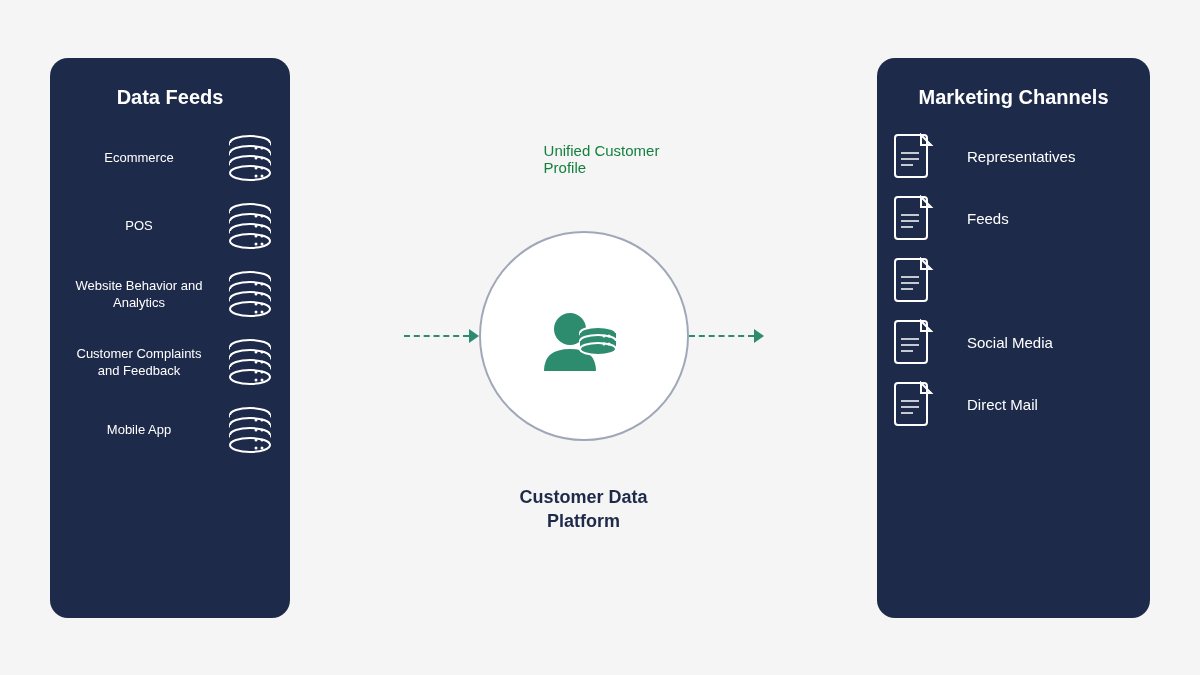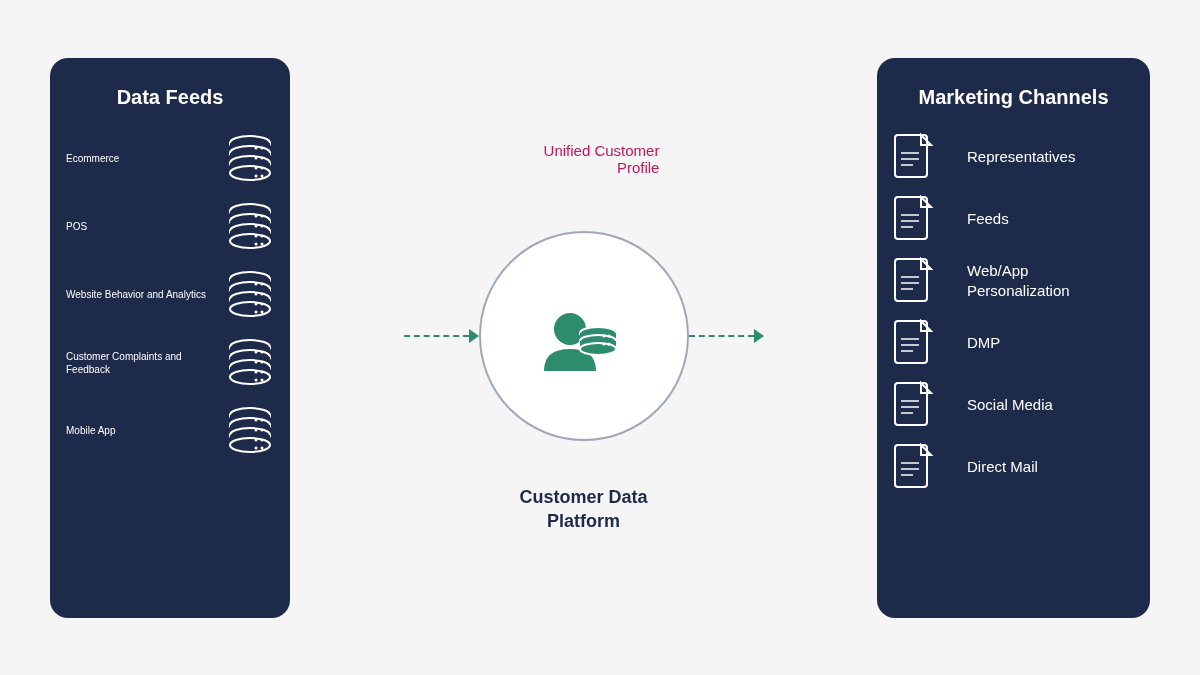--- a/index.html
+++ b/index.html
@@ -43,23 +43,23 @@
     }
     .feed-item {
       display: flex;
       align-items: center;
       justify-content: flex-end;
       width: 100%;
       margin-bottom: 16px;
       gap: 14px;
     }
     .feed-label {
-      font-size: 10px;
+      font-size: 13px;
       color: white;
-      text-align: left;
+      text-align: center;
       flex: 1;
       line-height: 1.3;
     }
     
     .db-icon {
       width: 48px;
       height: 52px;
       flex-shrink: 0;
     }
     
@@ -283,21 +283,21 @@
         <circle cx="36" cy="25" r="1.5" fill="white"></circle>
         <circle cx="30" cy="35" r="1.5" fill="white"></circle>
         <circle cx="36" cy="35" r="1.5" fill="white"></circle>
         <circle cx="30" cy="43" r="1.5" fill="white"></circle>
         <circle cx="36" cy="43" r="1.5" fill="white"></circle>
       </svg>
     </div>
   </div>
 
   <div class="center-section">
-    <div style="font-size:15px; font-weight:400; color:#be185d; text-align:right; margin-bottom:10px;margin-left:36px;">
+    <div style="font-size:15px; font-weight:400; color:#15803d; text-align:left; margin-bottom:10px;margin-left:36px;">
       <span style="white-space:pre-line;">Unified Customer
 Profile</span>
     </div>
     <div class="center-circle-wrapper">
 
       <div class="arrow-left">
         <div class="dashed-line"></div>
         <div class="arrow-head-right"></div>
       </div>
 
@@ -365,56 +365,43 @@
     <div class="channel-item">
       <svg class="doc-icon" viewBox="0 0 42 48" fill="none" xmlns="http://www.w3.org/2000/svg">
         <rect x="2" y="2" width="32" height="42" rx="3" stroke="white" stroke-width="2" fill="none"></rect>
         <path d="M28 2 L38 12 L28 12 Z" stroke="white" stroke-width="2" fill="none"></path>
         <line x1="28" y1="2" x2="28" y2="12" stroke="white" stroke-width="2"></line>
         <line x1="28" y1="12" x2="38" y2="12" stroke="white" stroke-width="2"></line>
         <line x1="8" y1="20" x2="26" y2="20" stroke="white" stroke-width="1.5"></line>
         <line x1="8" y1="26" x2="26" y2="26" stroke="white" stroke-width="1.5"></line>
         <line x1="8" y1="32" x2="20" y2="32" stroke="white" stroke-width="1.5"></line>
       </svg>
-      <span class="channel-label">Web/App Personalization</span>
-    </div>
+    </div>
+
 
     <div class="channel-item">
       <svg class="doc-icon" viewBox="0 0 42 48" fill="none" xmlns="http://www.w3.org/2000/svg">
         <rect x="2" y="2" width="32" height="42" rx="3" stroke="white" stroke-width="2" fill="none"></rect>
         <path d="M28 2 L38 12 L28 12 Z" stroke="white" stroke-width="2" fill="none"></path>
         <line x1="28" y1="2" x2="28" y2="12" stroke="white" stroke-width="2"></line>
         <line x1="28" y1="12" x2="38" y2="12" stroke="white" stroke-width="2"></line>
         <line x1="8" y1="20" x2="26" y2="20" stroke="white" stroke-width="1.5"></line>
         <line x1="8" y1="26" x2="26" y2="26" stroke="white" stroke-width="1.5"></line>
         <line x1="8" y1="32" x2="20" y2="32" stroke="white" stroke-width="1.5"></line>
       </svg>
-      <span class="channel-label">DMP</span>
+      <span class="channel-label">Social Media</span>
     </div>
 
     <div class="channel-item">
       <svg class="doc-icon" viewBox="0 0 42 48" fill="none" xmlns="http://www.w3.org/2000/svg">
         <rect x="2" y="2" width="32" height="42" rx="3" stroke="white" stroke-width="2" fill="none"></rect>
         <path d="M28 2 L38 12 L28 12 Z" stroke="white" stroke-width="2" fill="none"></path>
         <line x1="28" y1="2" x2="28" y2="12" stroke="white" stroke-width="2"></line>
         <line x1="28" y1="12" x2="38" y2="12" stroke="white" stroke-width="2"></line>
         <line x1="8" y1="20" x2="26" y2="20" stroke="white" stroke-width="1.5"></line>
         <line x1="8" y1="26" x2="26" y2="26" stroke="white" stroke-width="1.5"></line>
         <line x1="8" y1="32" x2="20" y2="32" stroke="white" stroke-width="1.5"></line>
       </svg>
-      <span class="channel-label">Social Media</span>
-    </div>
-
-    <div class="channel-item">
-      <svg class="doc-icon" viewBox="0 0 42 48" fill="none" xmlns="http://www.w3.org/2000/svg">
-        <rect x="2" y="2" width="32" height="42" rx="3" stroke="white" stroke-width="2" fill="none"></rect>
-        <path d="M28 2 L38 12 L28 12 Z" stroke="white" stroke-width="2" fill="none"></path>
-        <line x1="28" y1="2" x2="28" y2="12" stroke="white" stroke-width="2"></line>
-        <line x1="28" y1="12" x2="38" y2="12" stroke="white" stroke-width="2"></line>
-        <line x1="8" y1="20" x2="26" y2="20" stroke="white" stroke-width="1.5"></line>
-        <line x1="8" y1="26" x2="26" y2="26" stroke="white" stroke-width="1.5"></line>
-        <line x1="8" y1="32" x2="20" y2="32" stroke="white" stroke-width="1.5"></line>
-      </svg>
       <span class="channel-label">Direct Mail</span>
     </div>
   </div>
 
 </div>
 
 </body></html>

